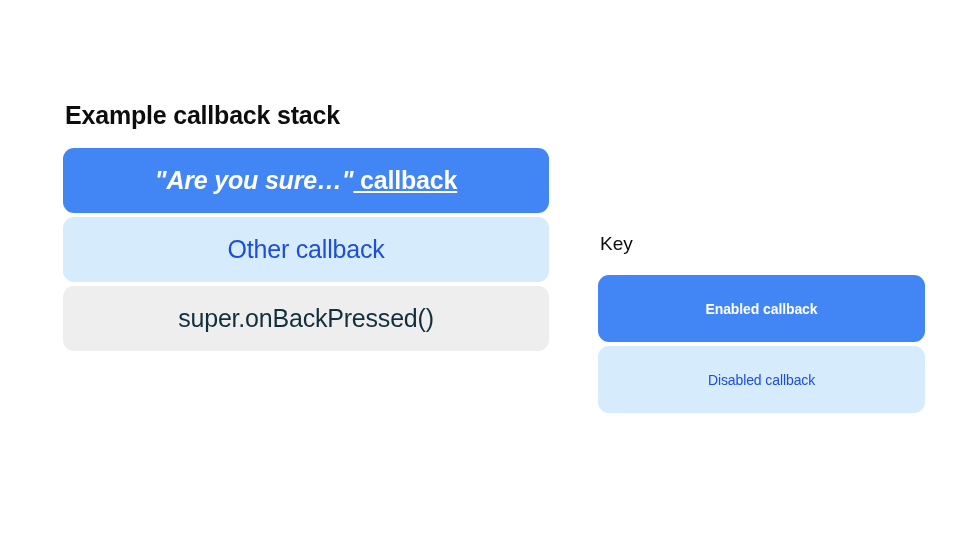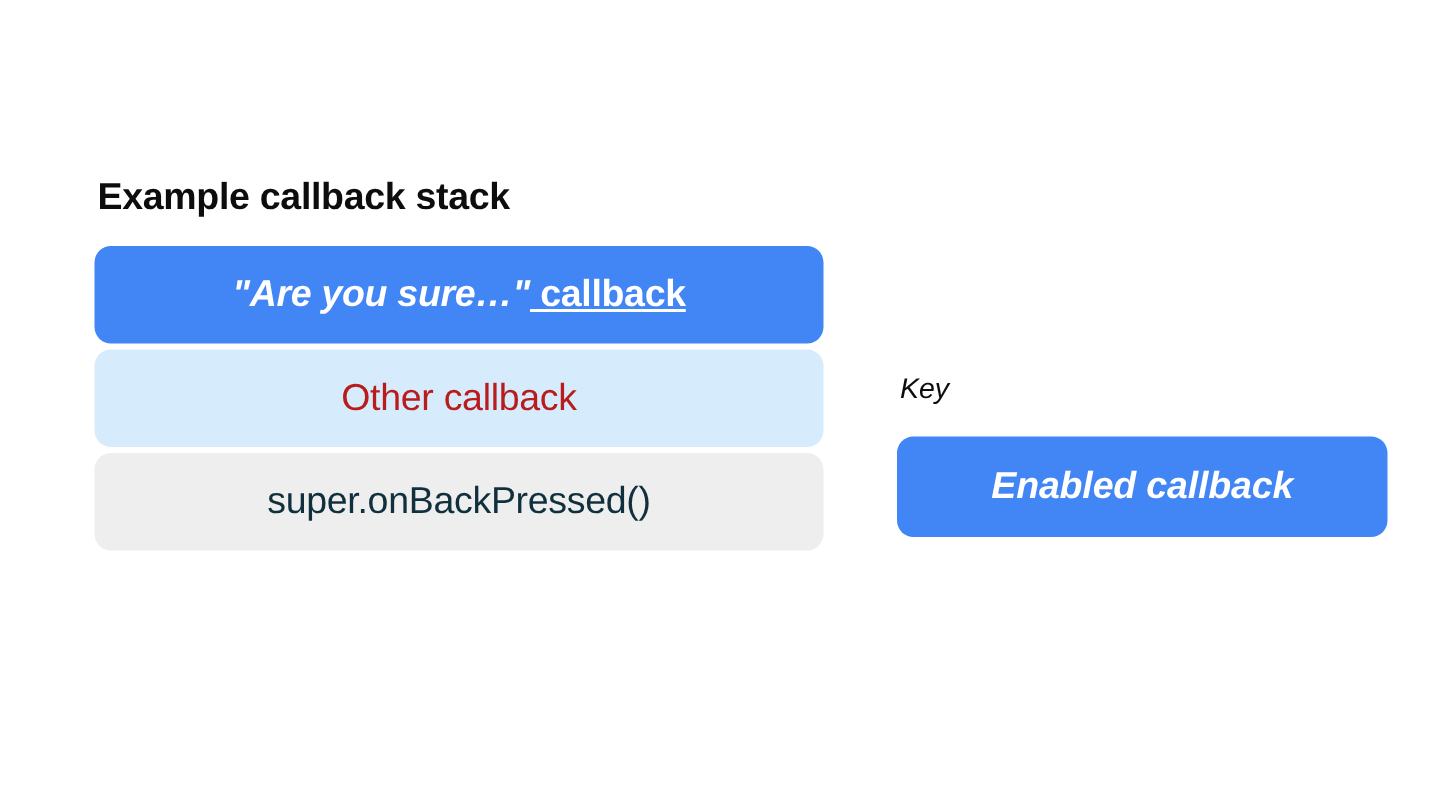--- a/index.html
+++ b/index.html
@@ -13,21 +13,20 @@
     background: #ffffff;
     font-family: "Liberation Sans", sans-serif;
     overflow: hidden;
     position: relative;
     -webkit-font-smoothing: antialiased;
   }
 
   .canvas {
     position: absolute;
     inset: 0;
-    margin-top: 16px;
   }
 
   
   .stack-column {
     position: absolute;
     left: 63px;
     top: 100px;
     width: 486px;
   }
 
@@ -60,21 +59,21 @@
   }
 
   
   .bar.enabled {
     background: #4285f4;
     color: #ffffff;
     font-weight: 700;
   }
   .bar.disabled {
     background: #d6ebfc;
-    color: #b91c1c;
+    color: #1d4ed8;
     font-weight: 400;
   }
   .bar.system {
     background: #eeeeee;
     color: #11303d;
     font-weight: 400;
   }
 
   .stack-list .bar {
     font-size: 25px;
@@ -91,42 +90,41 @@
     font-weight: 700;
     text-decoration: underline;
   }
 
   
   .key-column {
     position: absolute;
     left: 598px;
     top: 232px;
     width: 327px;
-    font-style: italic;
   }
 
   .key-title {
     font-size: 19px;
     font-weight: 400;
     color: #0d0d0d;
     line-height: 24px;
     margin: 0 0 19px 2px;
     white-space: nowrap;
   }
 
   .key-list {
     display: flex;
     flex-direction: column;
     gap: 4px;
   }
 
   .key-list .bar {
     height: 67px;
     border-radius: 11px;
-    font-size: 25px;
+    font-size: 14px;
     letter-spacing: -0.1px;
   }
   .key-list .bar.enabled { font-weight: 700; }
   .key-list .bar.disabled { font-weight: 400; }
   .key-list .bar.system { font-weight: 400; }
 </style>
 </head>
 <body>
 
 <div class="canvas">
@@ -157,18 +155,21 @@
   <div class="key-column">
 
     <h3 class="key-title">Key</h3>
 
     <div class="key-list">
 
       <div class="bar enabled">
         <span>Enabled callback</span>
       </div>
 
+      <div class="bar disabled">
+        <span>Disabled callback</span>
+      </div>
 
 
     </div>
   </div>
 
 </div>
 
 </body></html>

